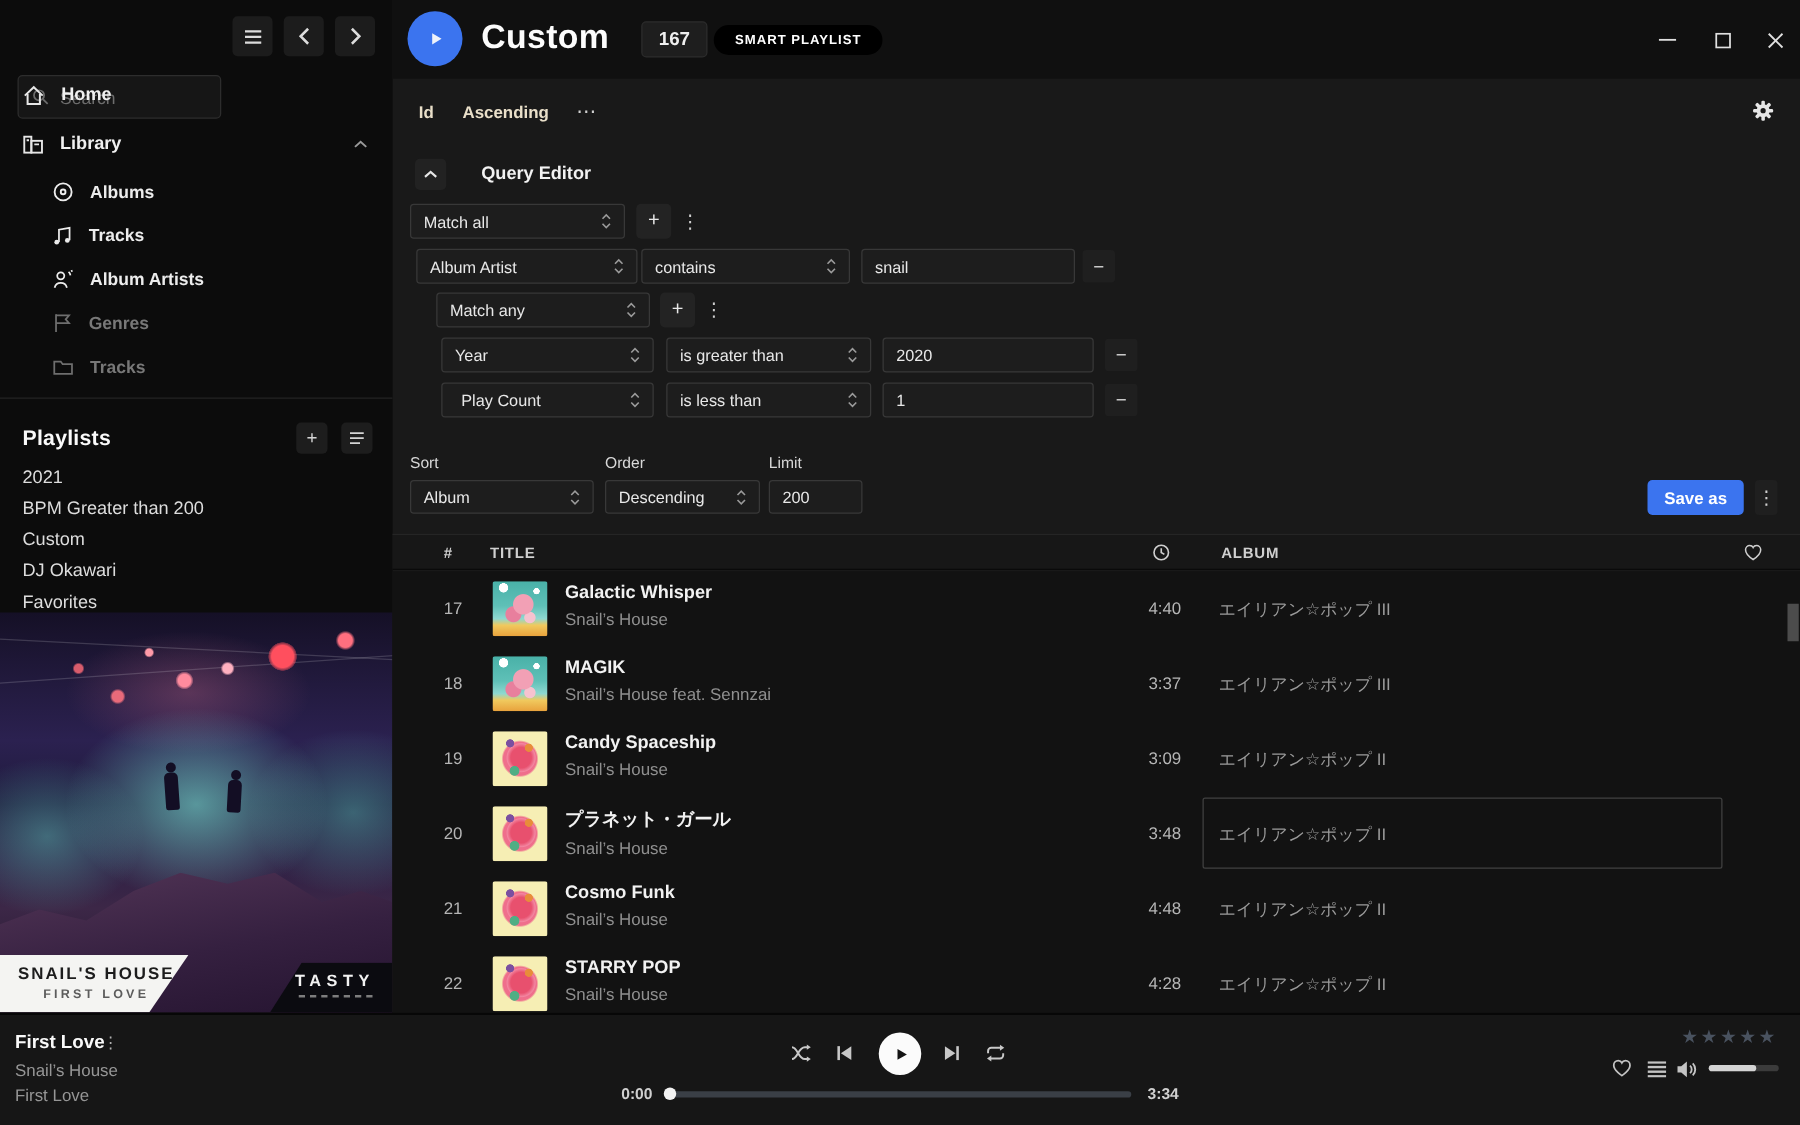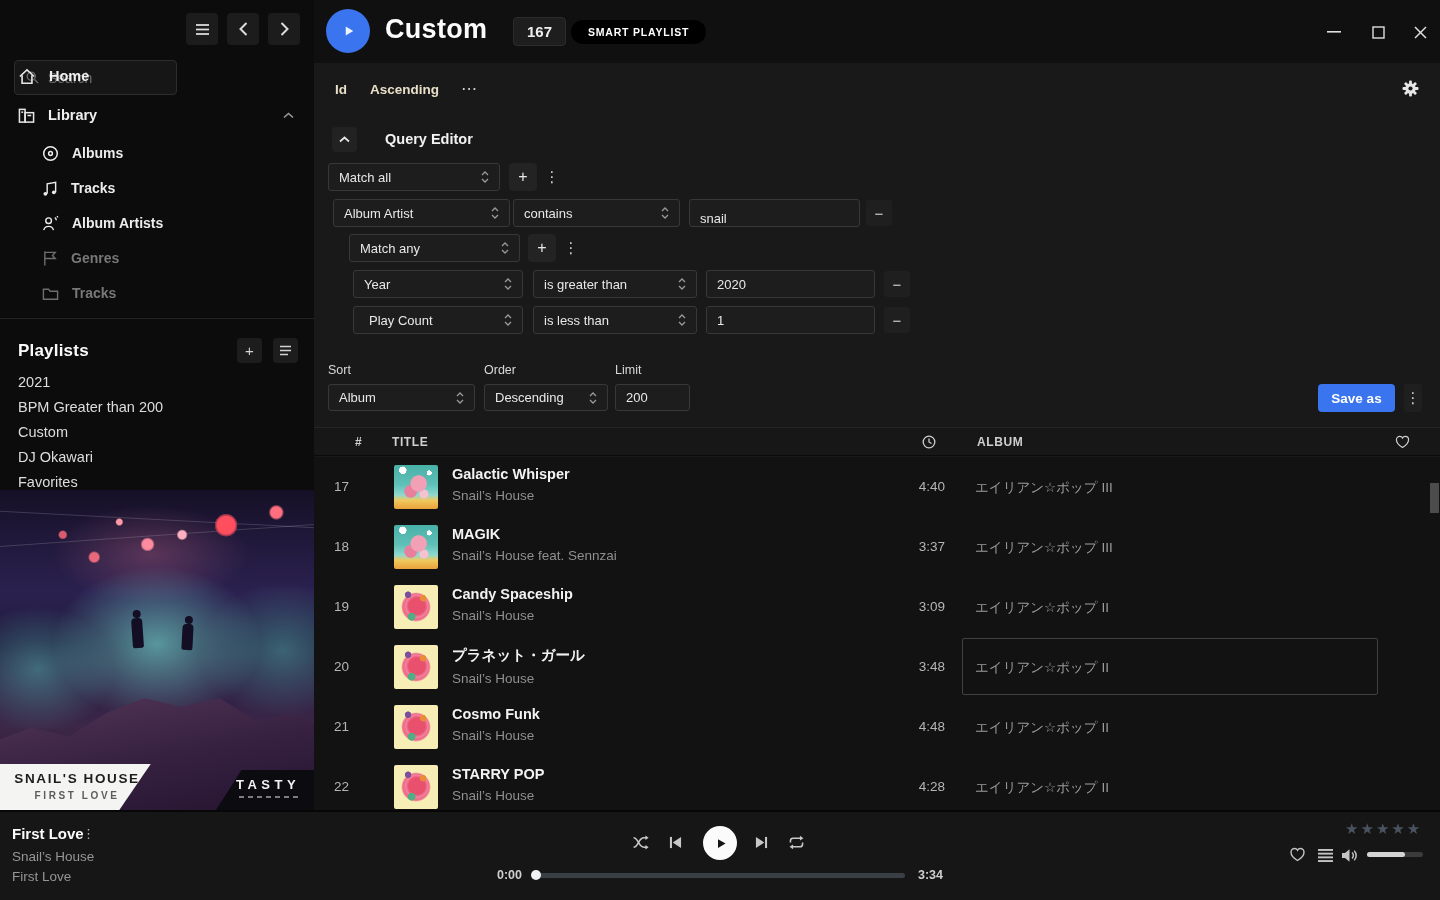--- a/index.html
+++ b/index.html
@@ -121,21 +121,21 @@
 
   .thead { position:absolute; left:0; top:427px; width:100%; height:29px; background:#171717;
     border-top:1px solid #252525; border-bottom:1px solid #0a0a0a; }
   .th { position:absolute; top:7px; font-size:12px; font-weight:700; letter-spacing:.6px; color:#cfcfcf; }
   .th.num { left:41px; } .th.title { left:78px; } .th.album { left:663px; }
   .th-ico { position:absolute; top:7px; color:#cfcfcf; }
   .th-ico.clock { left:608px; } .th-ico.heart { left:1081px; }
 
   .tracklist { position:absolute; left:0; top:457px; width:100%; height:353px; background:#121212; overflow:hidden; }
   .trow { position:relative; width:100%; height:60px; }
-  .tnum { position:absolute; left:20px; top:22px; width:36px; font-size:13.5px; color:#b5b5b5; }
+  .tnum { position:absolute; left:20px; top:22px; width:36px; text-align:right; font-size:13.5px; color:#b5b5b5; }
   .tthumb { position:absolute; left:80px; top:8px; width:44px; height:44px; border-radius:2px; }
   .tthumb[data-art="ap3"] { background:
       radial-gradient(circle 6px at 20% 12%, #ffffff 60%, transparent 65%),
       radial-gradient(circle 4px at 80% 18%, #ffffff 60%, transparent 68%),
       radial-gradient(circle 13px at 56% 42%, #f2a0b5 60%, transparent 66%),
       radial-gradient(circle 10px at 38% 60%, #e87f9d 60%, transparent 68%),
       radial-gradient(circle 7px at 68% 66%, #f6c2cf 60%, transparent 70%),
       linear-gradient(180deg,#49b1a8 0%,#5fc0b7 45%,#8ed8d0 68%,#f0c95e 80%,#e8a23c 100%); }
   .tthumb[data-art="ap2"] { background:
       radial-gradient(circle 5px at 32% 22%, #7a4fa0 60%, transparent 70%),
@@ -427,21 +427,21 @@
     </div>
     <div class="sel" style="left:199px; top:199px; width:167px;">
       <span>contains</span>
       <span class="updown">
         <svg width="8" height="14" viewBox="0 0 8 14" fill="none" stroke="#9a9a9a" stroke-width="1.3">
             <polyline points="1,5 4,2 7,5"></polyline>
             <polyline points="1,9 4,12 7,9"></polyline>
           </svg>
       </span>
     </div>
-    <div class="inp" style="left:375px; top:199px; width:171px;align-items:flex-end;">
+    <div class="inp" style="left:375px; top:199px; width:171px;">
       <input value="snail" style="">
     </div>
     <div class="btn-minus" style="left:552px; top:200px;">−</div>
 
     <div class="sel" style="left:35px; top:234px; width:171px;">
       <span>Match any</span>
       <span class="updown">
         <svg width="8" height="14" viewBox="0 0 8 14" fill="none" stroke="#9a9a9a" stroke-width="1.3">
             <polyline points="1,5 4,2 7,5"></polyline>
             <polyline points="1,9 4,12 7,9"></polyline>

